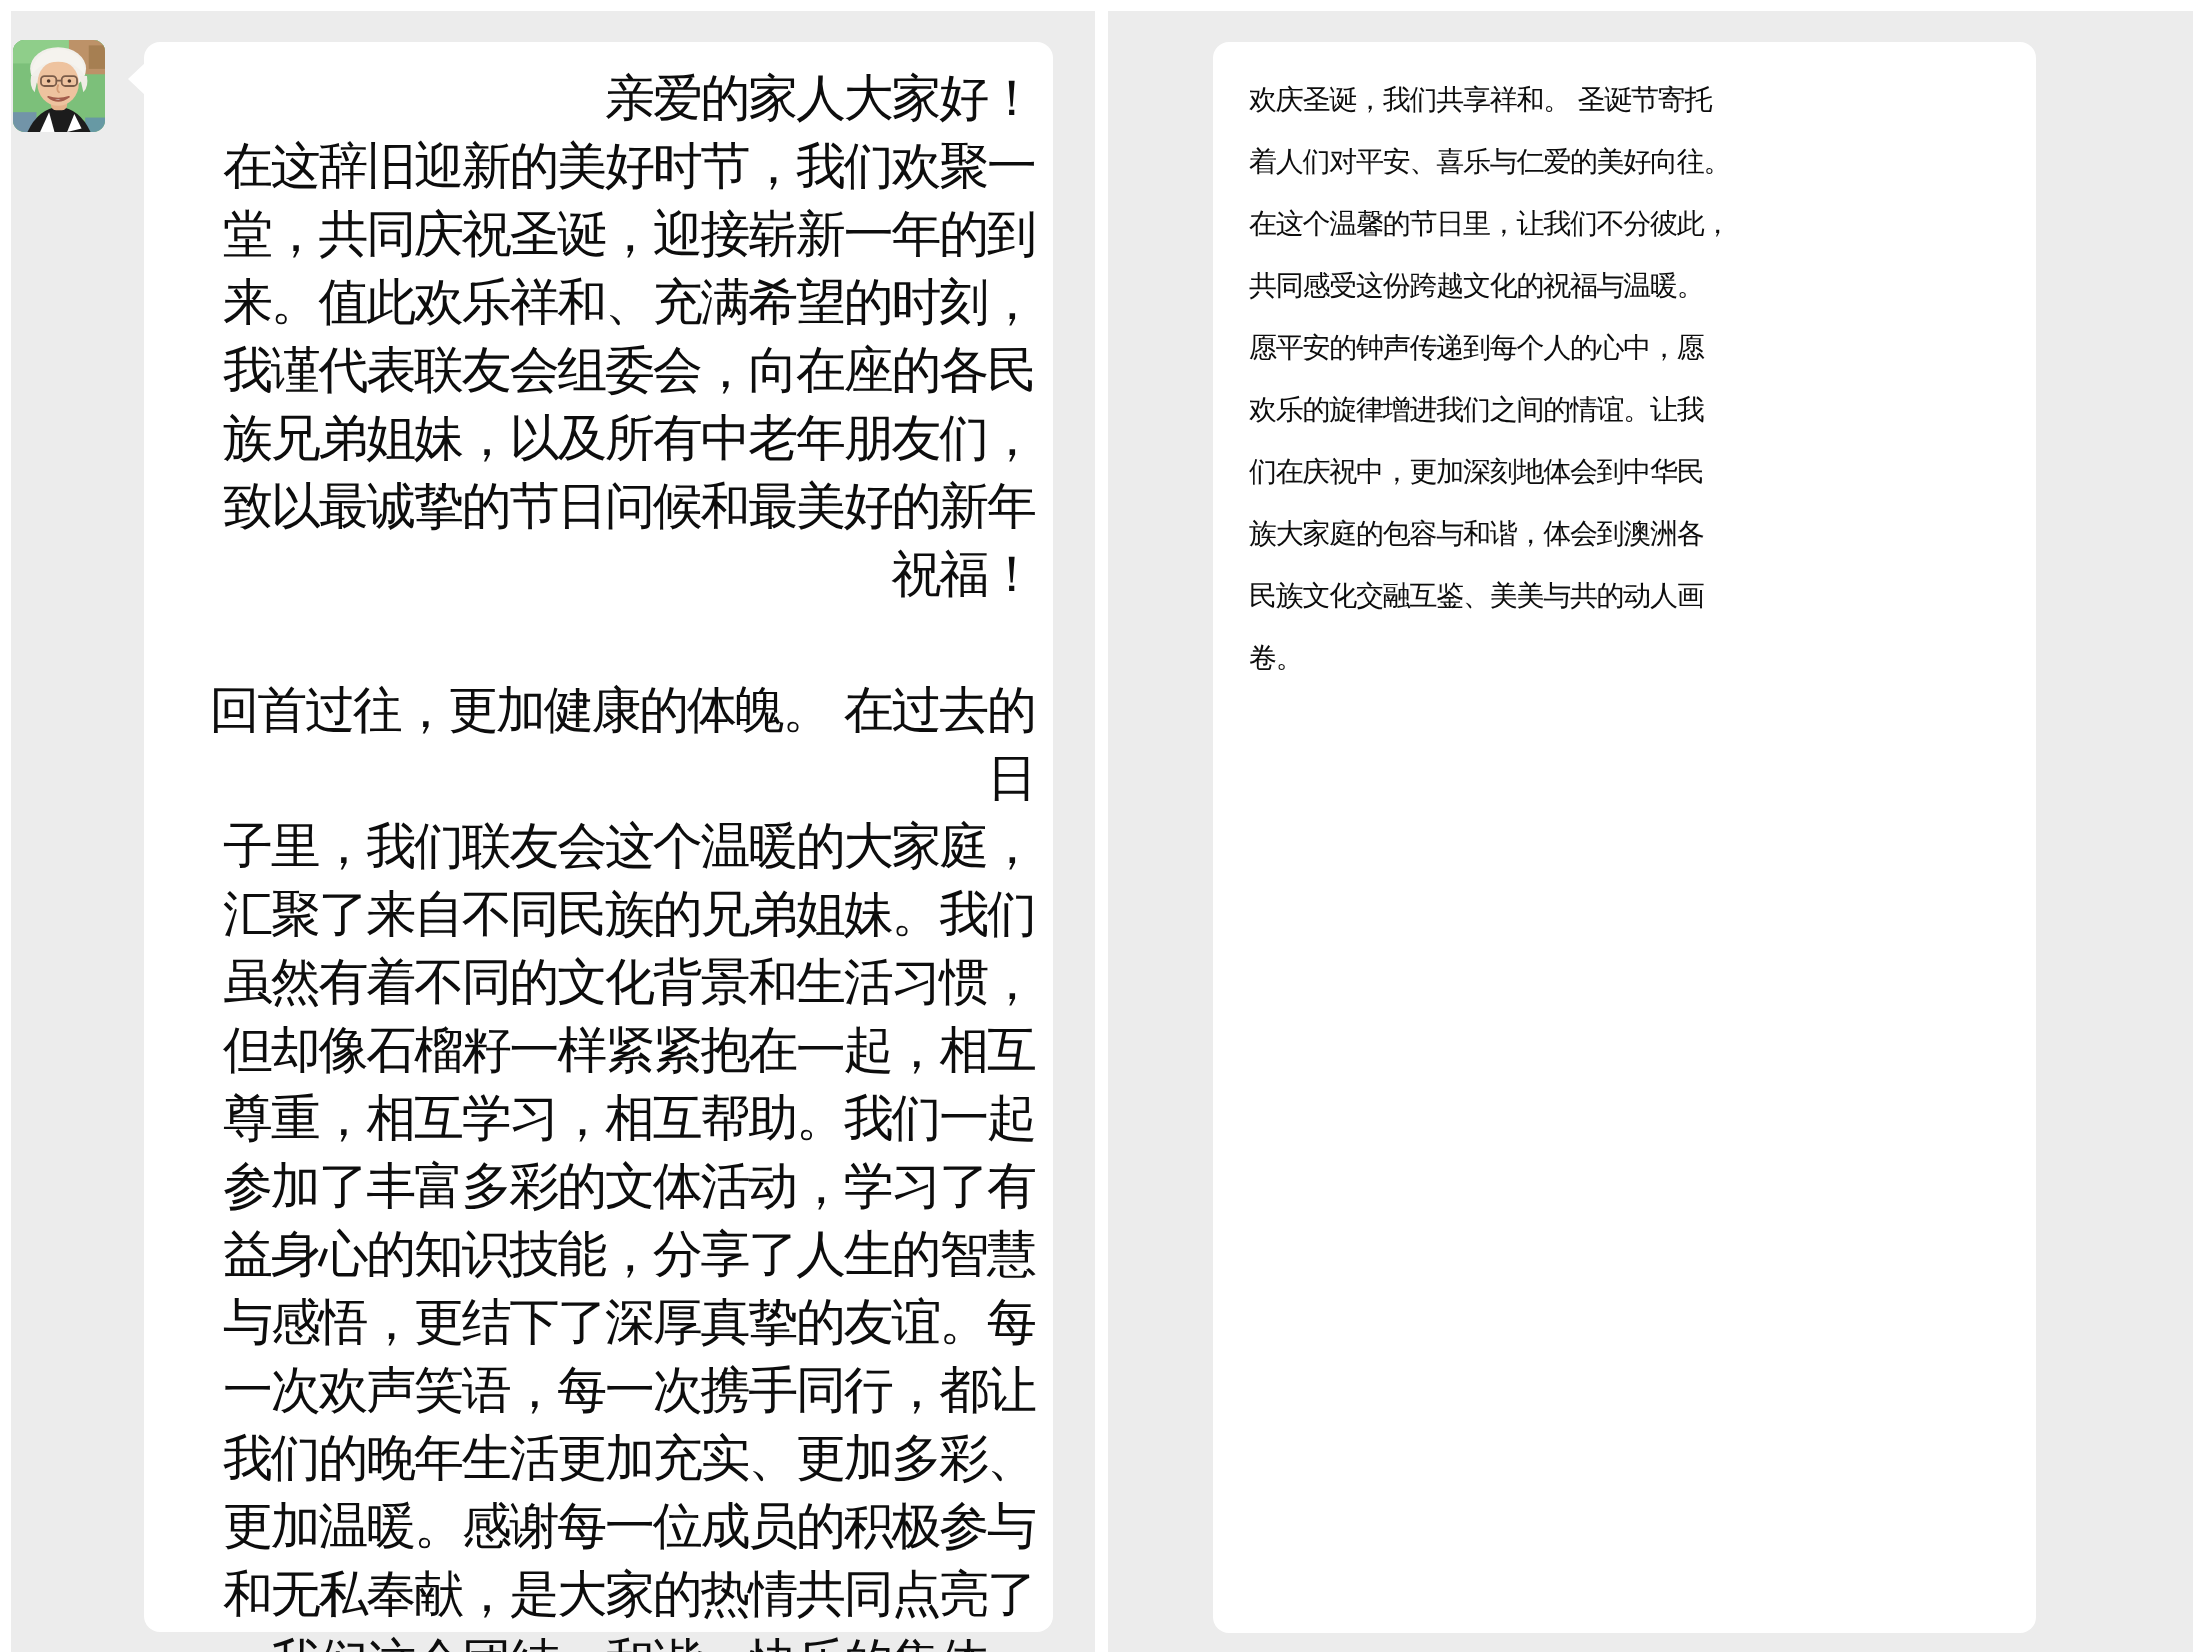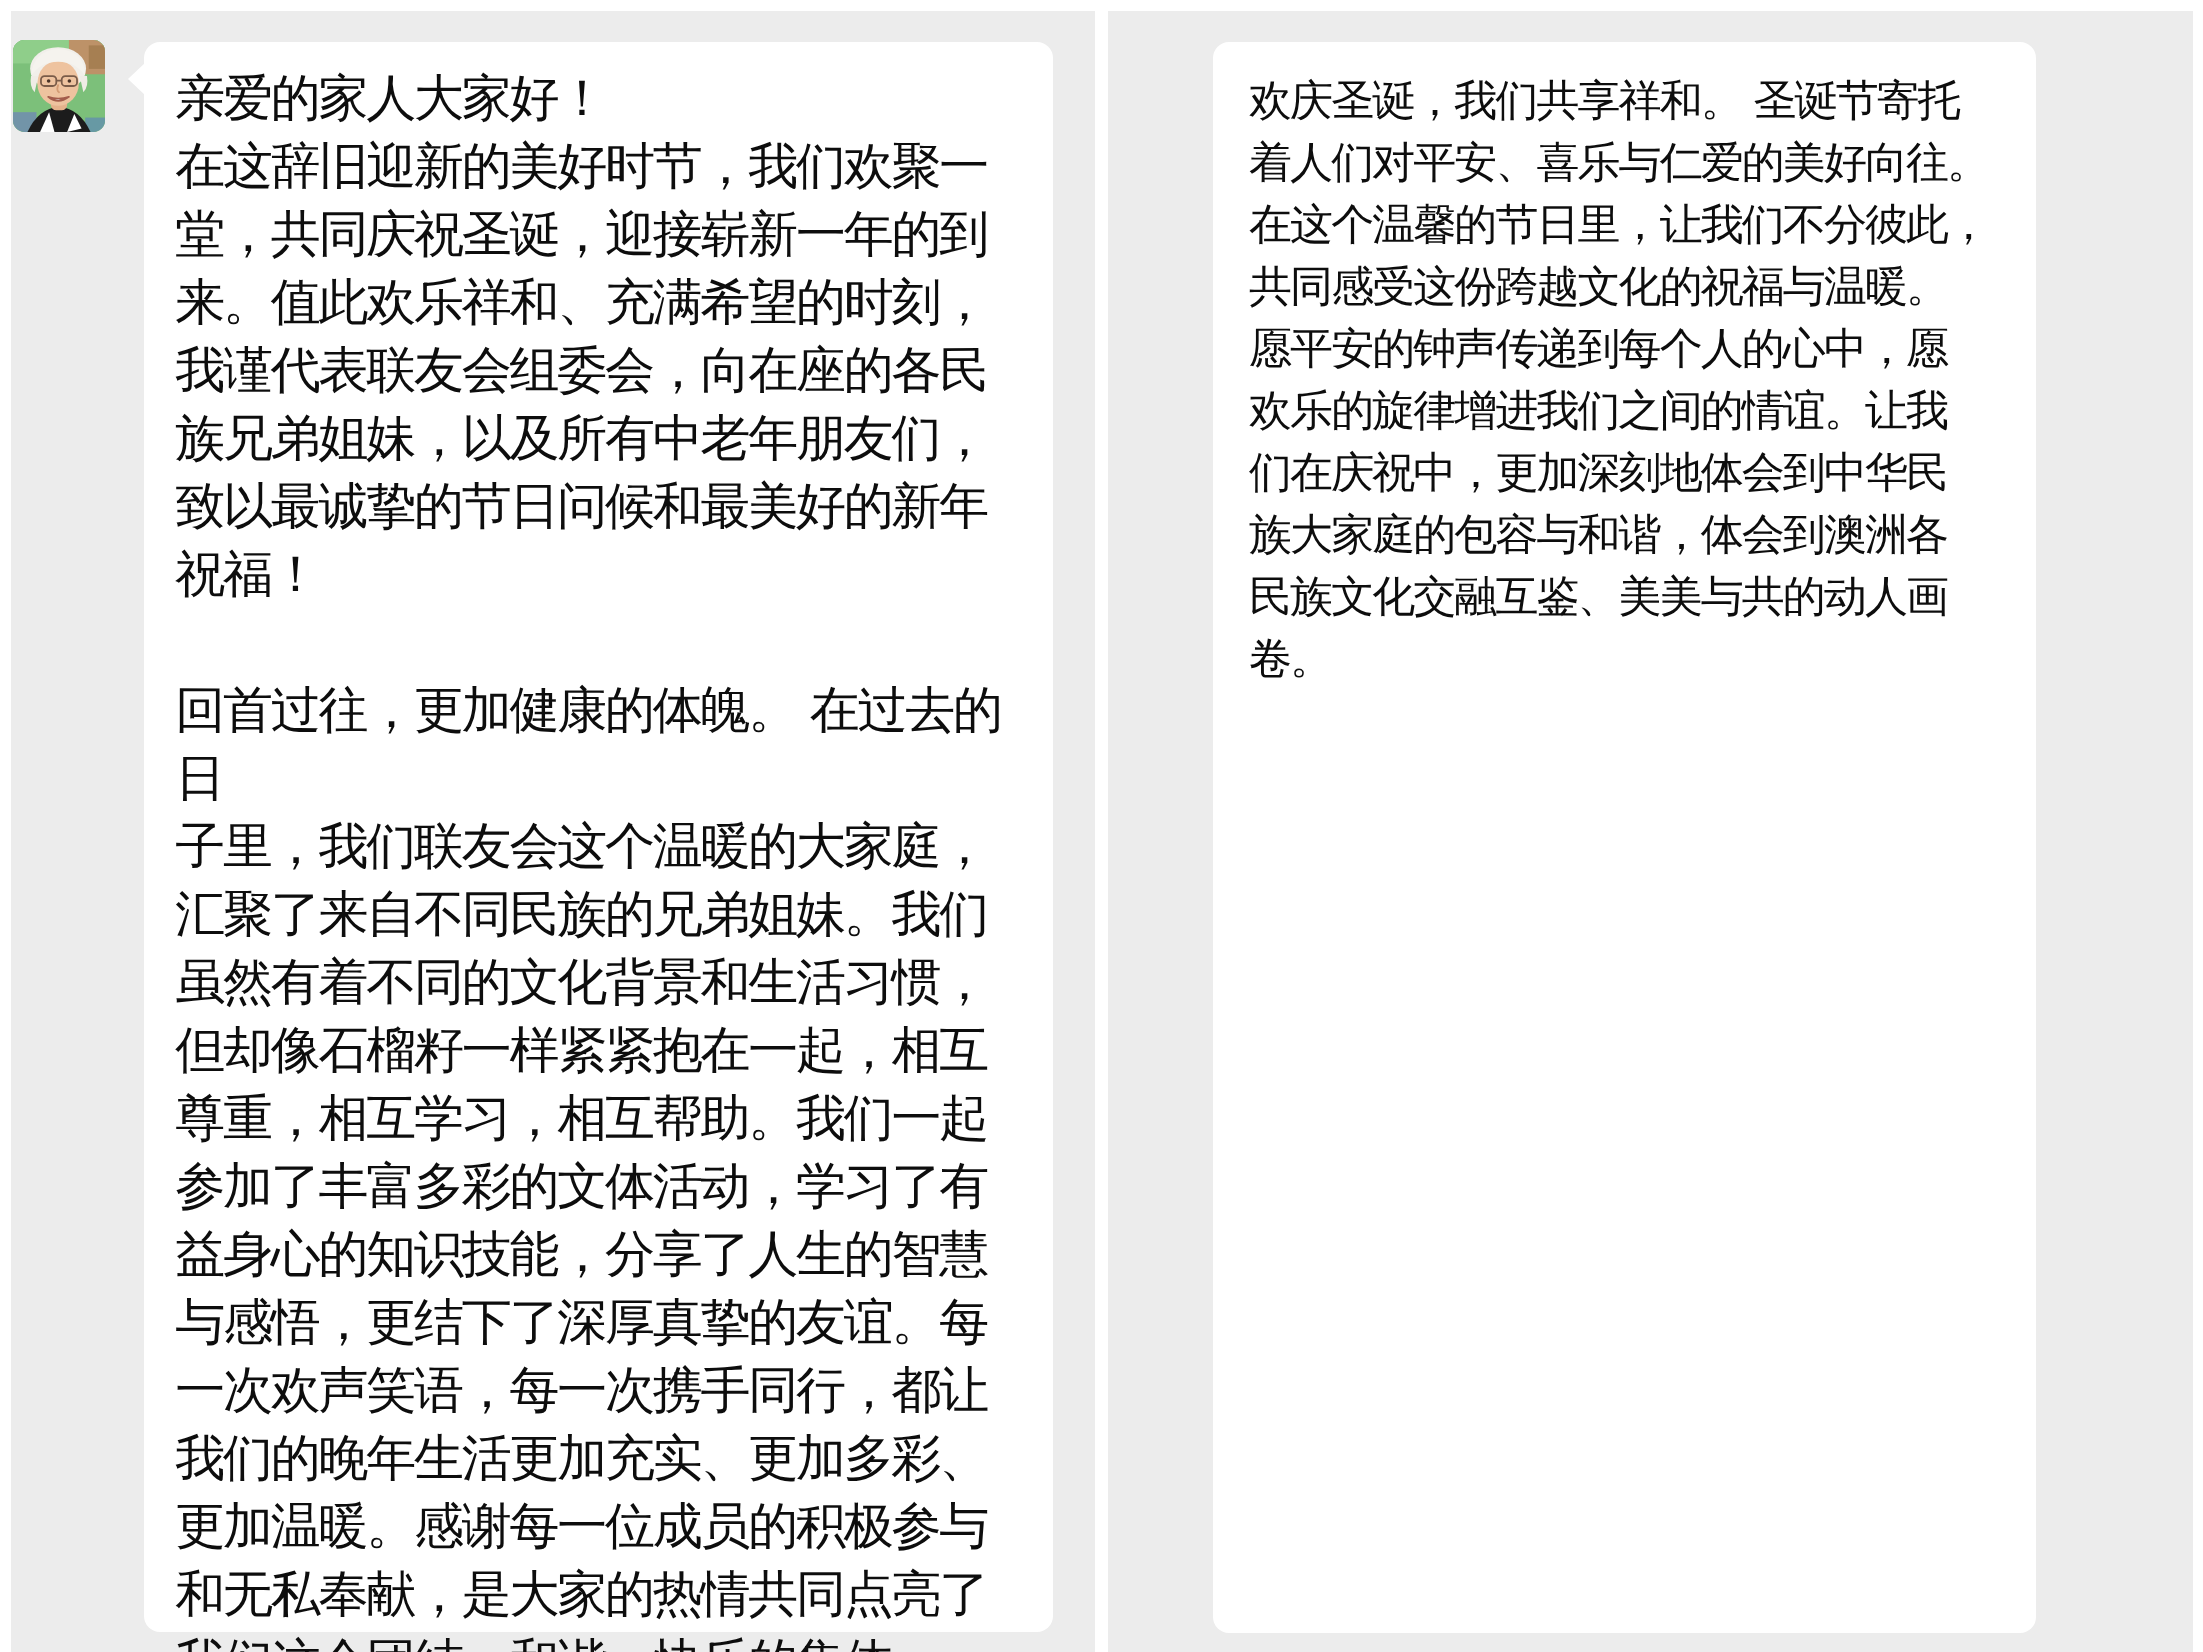--- a/index.html
+++ b/index.html
@@ -38,20 +38,21 @@
     border-radius: 16px;
     box-sizing: border-box;
     color: #0d0d0d;
   }
   .bubble.left-bubble {
     left: 133px;          
     top: 31.5px;            
     width: 909px;
     height: 1590px;
     padding: 21.6px 18px 16px 31.5px;
+    text-align: right;
   }
   .bubble.right-bubble {
     left: 105px;          
     top: 31.5px;            
     width: 823px;
     height: 1591px;
     padding: 27px 12.6px 12.6px 36px;
   }
   .bubble-tail {
     position: absolute;
@@ -66,21 +67,21 @@
     margin: 0;
     white-space: pre-line;
     font-weight: 500;
   }
   .left-bubble .para {
     font-size: 50px;
     line-height: 68px;
     letter-spacing: -0.045em;
   }
   .right-bubble .para {
-    font-size: 43px;
+    font-size: 28px;
     line-height: 62px;
     letter-spacing: -0.045em;
   }
   .left-bubble .para + .para  { margin-top: 68px; }
   .right-bubble .para + .para { margin-top: 62px; }
 </style>
 </head>
 <body>
 
 <div class="page">

